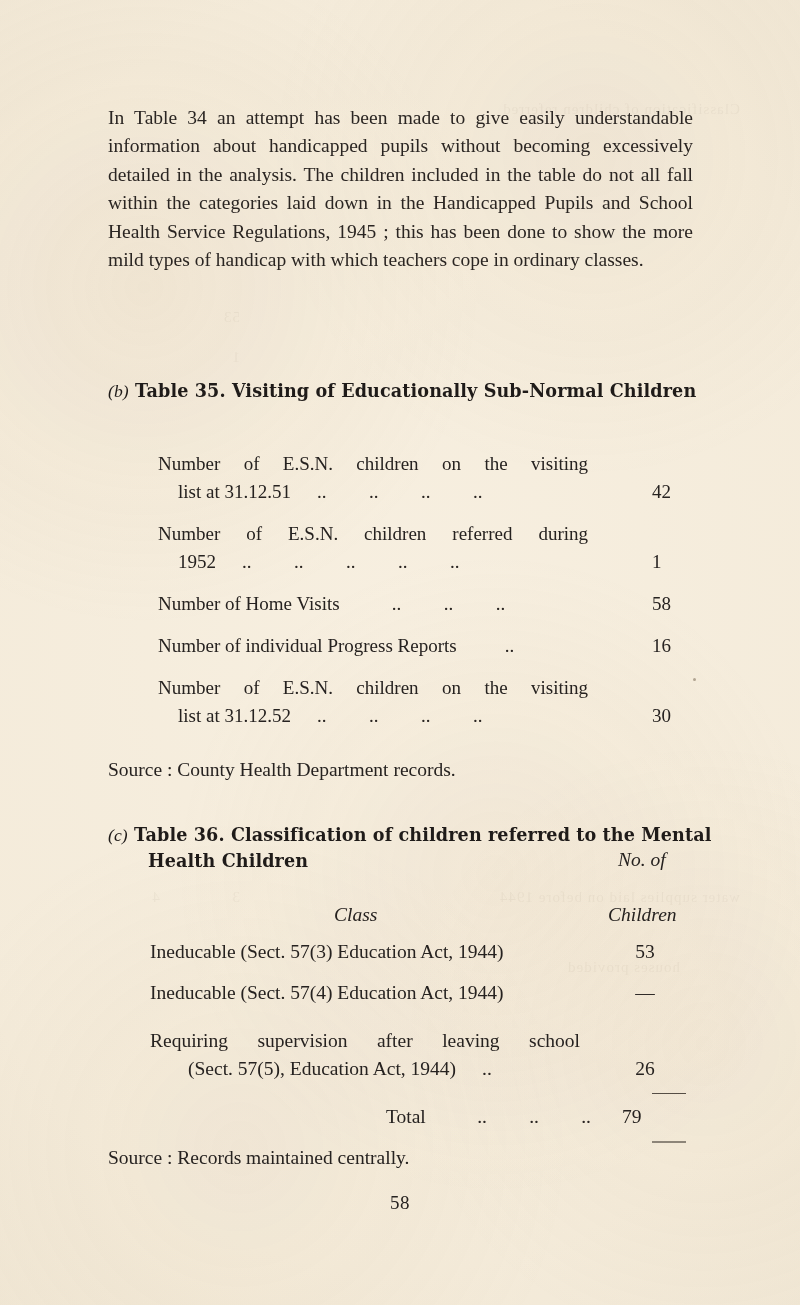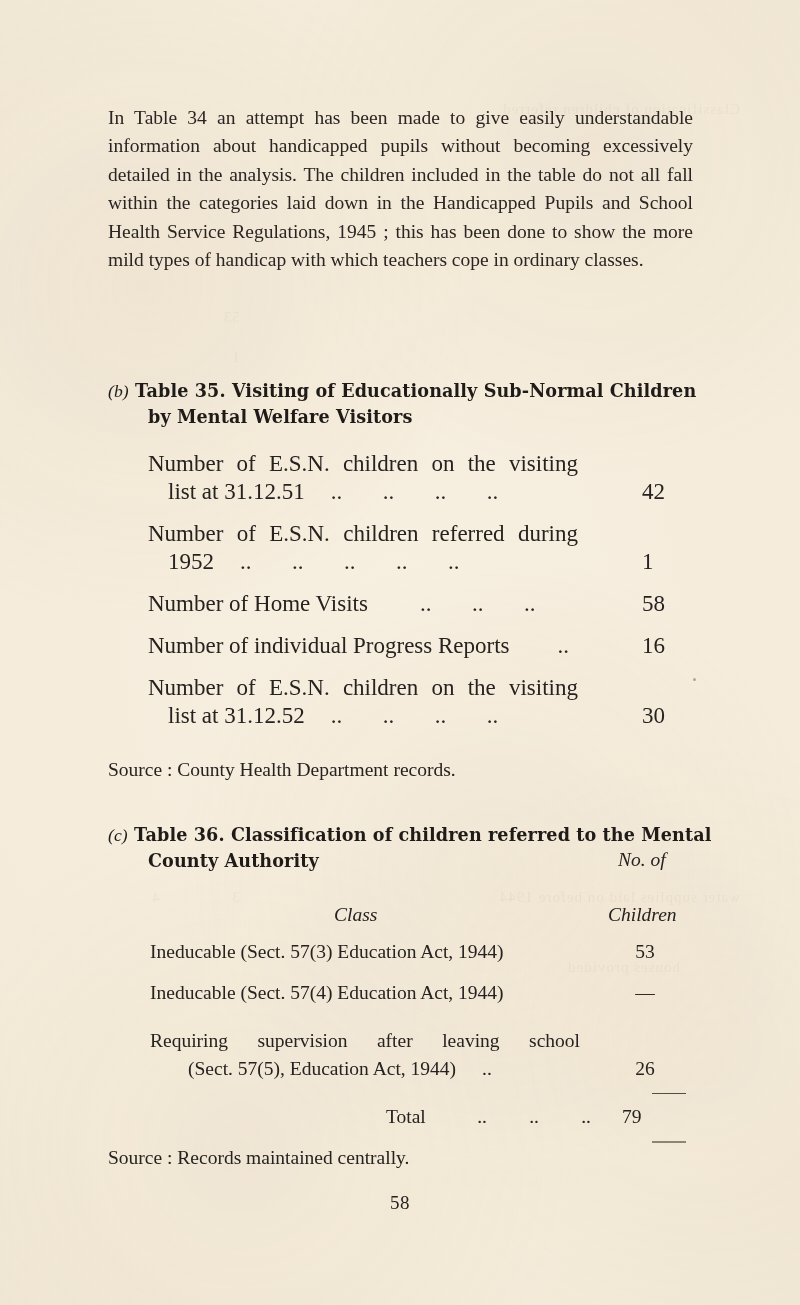--- a/index.html
+++ b/index.html
@@ -84,24 +84,24 @@
   .tbl-heading .marker {
     font-family: "Liberation Serif", serif;
     font-style: italic;
     font-weight: 400;
   }
   .tbl-heading .l2 { display: block; margin-left: 40px; }
 
   
   .t35 {
     position: absolute;
-    left: 148px;
+    left: 158px;
     top: 450px;
     width: 540px;
-    font-size: 23px;
+    font-size: 19px;
     line-height: 28px;
   }
   .t35 .row { position: relative; margin-bottom: 14px; }
   .t35 .row:last-child { margin-bottom: 0; }
   .t35 .lbl-wide {
     display: block;
     width: 430px;
     text-align: justify;
     text-align-last: justify;
   }
@@ -230,21 +230,20 @@
   </div>
   <div class="grain"></div>
 
   <div class="content">
 
     <p class="intro">In Table 34 an attempt has been made to give easily understandable information about handicapped pupils without becoming excessively detailed in the analysis. The children included in the table do not all fall within the categories laid down in the Handicapped Pupils and School Health Service Regulations, 1945 ; this has been done to show the more mild types of handicap with which teachers cope in ordinary classes.</p>
 
     <div class="tbl-heading" style="left:108px; top:378px; width:600px;">
       <span class="marker">(b)</span>
       <span>Table 35.  Visiting of Educationally Sub-Normal Children</span>
-      <span class="l2">by Mental Welfare Visitors</span>
     </div>
 
     <div class="t35">
 
       <div class="row">
         <span class="lbl-wide">Number of E.S.N. children on the visiting</span>
         <span class="lbl-2nd">
           <span>list at 31.12.51</span>
           <span class="dots"><i>..</i><i>..</i><i>..</i><i>..</i></span>
         </span>
@@ -283,21 +282,21 @@
 
     </div>
 
     <div class="source" style="left:108px; top:756px;">Source :  County Health Department records.</div>
 
     <div class="speck" style="left:693px; top:678px; width:3px; height:3px;"></div>
 
     <div class="tbl-heading" style="left:108px; top:822px; width:620px;">
       <span class="marker">(c)</span>
       <span>Table 36.  Classification of children referred to the Mental</span>
-      <span class="l2">County Authority</span>
+      <span class="l2">Health Children</span>
     </div>
 
     <div class="t36-head" style="left:618px; top:847px;">No. of</div>
     <div class="t36-head" style="left:608px; top:902px;">Children</div>
     <div class="t36-head" style="left:334px; top:902px;">Class</div>
 
     <div class="t36">
 
       <div class="row">
         <span class="lbl">Ineducable (Sect. 57(3) Education Act, 1944)</span>

